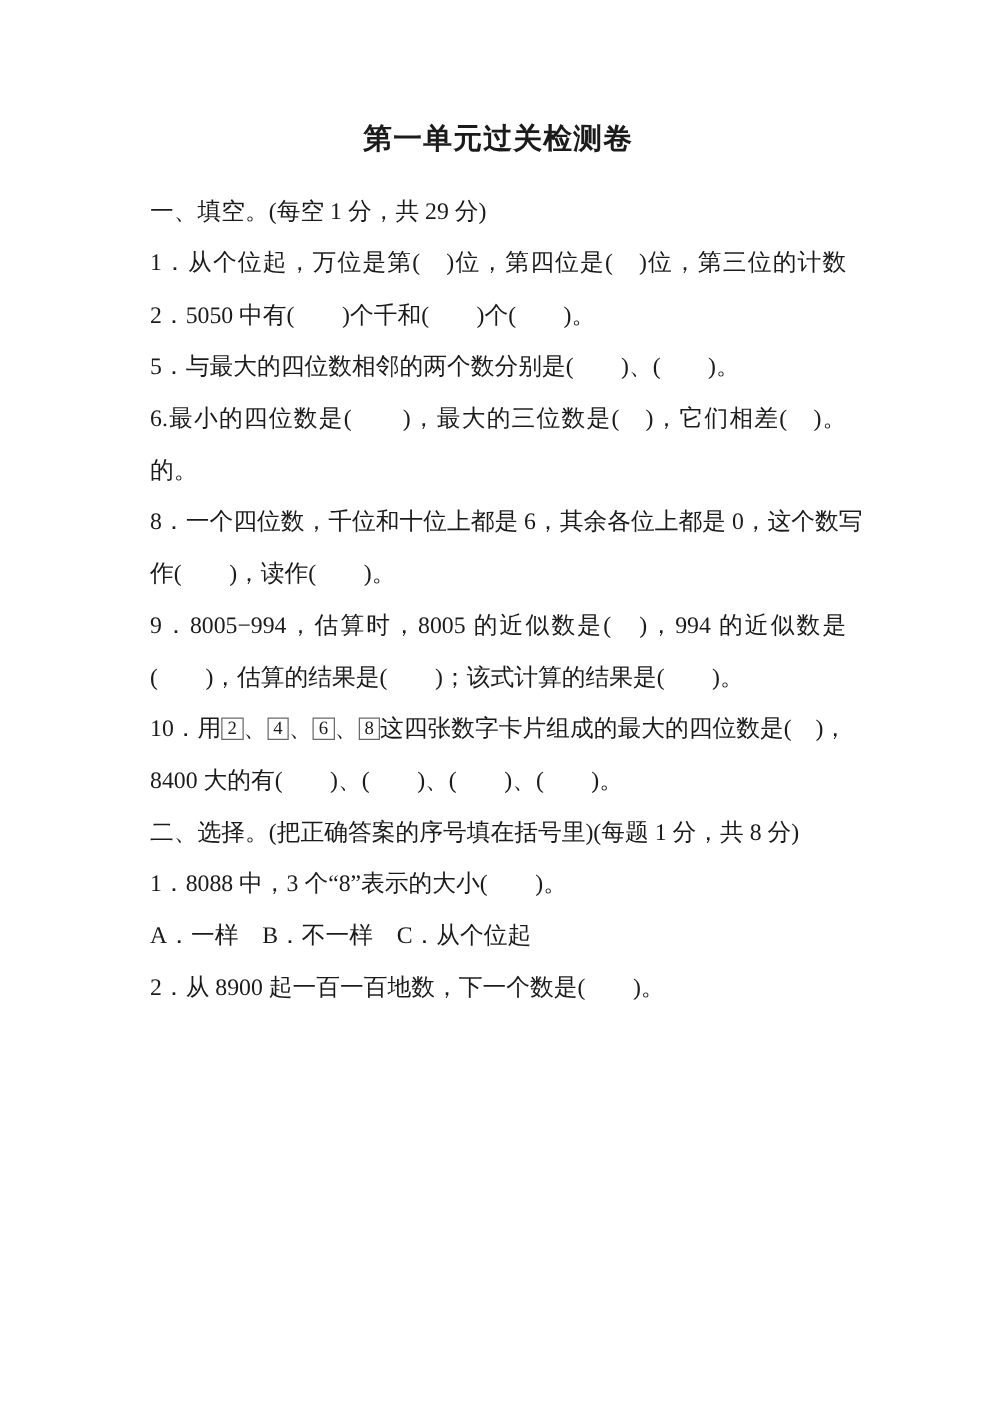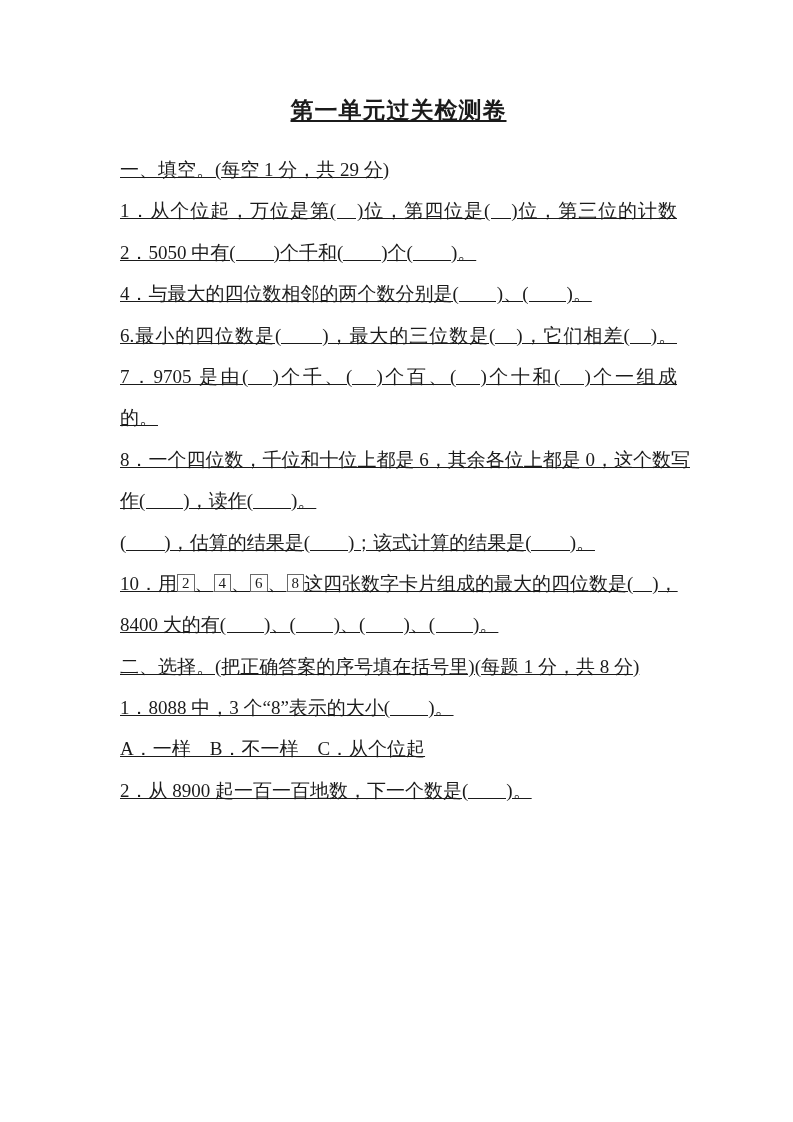--- a/index.html
+++ b/index.html
@@ -10,21 +10,20 @@
   .page {
     position: relative;
     width: 793px;
     height: 1122px;
     background: #ffffff;
     color: #1b1b1b;
     font-family: "Liberation Serif", "DejaVu Serif", serif;
     box-sizing: border-box;
     padding: 96px 116px 0 120px;
     overflow: hidden;
-    text-decoration: underline;
   }
   .doc-title {
     font-size: 23px;
     font-weight: 700;
     text-align: center;
     line-height: 30px;
     margin: 0 0 23px 0;
     letter-spacing: 1px;
   }
   .line {
@@ -52,29 +51,29 @@
 
 <div class="page">
 
   <h1 class="doc-title">第一单元过关检测卷</h1>
 
   <div class="line">一、填空。(每空 1 分，共 29 分)</div>
 
   <div class="line just">1．从个位起，万位是第(　)位，第四位是(　)位，第三位的计数</div>
 
   <div class="line">2．5050 中有(　　)个千和(　　)个(　　)。</div>
-  <div class="line">4．与最大的四位数相邻的两个数分别是(　　)、(　　)。</div>
+  <div class="line">5．与最大的四位数相邻的两个数分别是(　　)、(　　)。</div>
   <div class="line just">6.最小的四位数是(　　)，最大的三位数是(　)，它们相差(　)。</div>
 
-  <div class="line just">7．9705 是由(　)个千、(　)个百、(　)个十和(　)个一组成</div>
   <div class="line">的。</div>
 
   <div class="line just">8．一个四位数，千位和十位上都是 6，其余各位上都是 0，这个数写</div>
   <div class="line">作(　　)，读作(　　)。</div>
 
+  <div class="line just">9．8005−994，估算时，8005 的近似数是(　)，994 的近似数是</div>
   <div class="line">(　　)，估算的结果是(　　)；该式计算的结果是(　　)。</div>
 
   <div class="line just"><span>10．用</span><span class="card">2</span><span>、</span><span class="card">4</span><span>、</span><span class="card">6</span><span>、</span><span class="card">8</span><span>这四张数字卡片组成的最大的四位数是(　)，</span></div>
   <div class="line">8400 大的有(　　)、(　　)、(　　)、(　　)。</div>
 
   <div class="line">二、选择。(把正确答案的序号填在括号里)(每题 1 分，共 8 分)</div>
 
   <div class="line">1．8088 中，3 个“8”表示的大小(　　)。</div>
   <div class="line">A．一样　B．不一样　C．从个位起</div>
   <div class="line">2．从 8900 起一百一百地数，下一个数是(　　)。</div>

